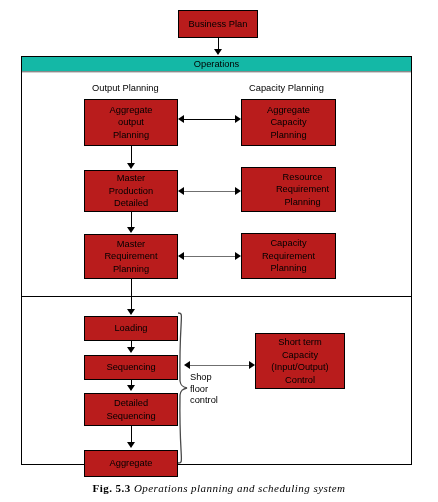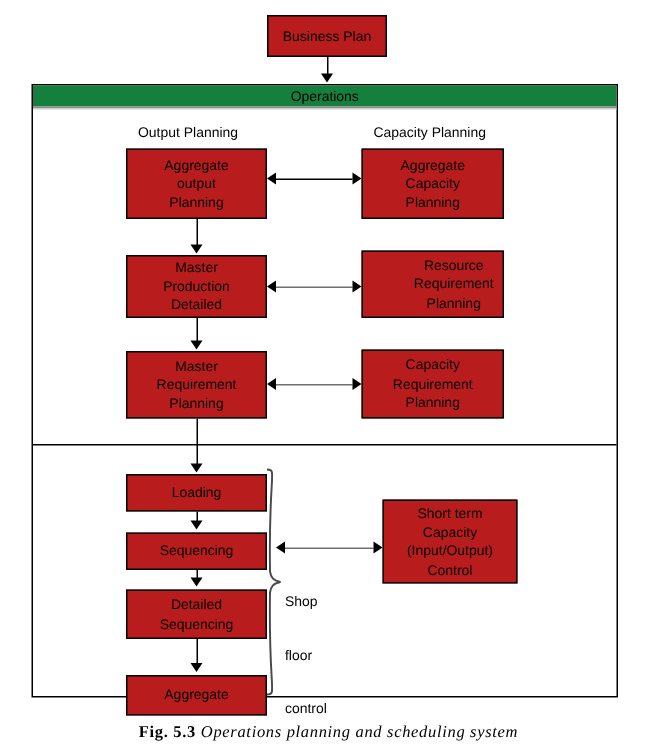--- a/index.html
+++ b/index.html
@@ -32,21 +32,21 @@
     position:absolute;
     left:21px;top:56px;width:391px;height:409px;
     border:1.4px solid #000;
     box-sizing:border-box;
     background:transparent;
     z-index:1;
   }
   .ops-band{
     position:absolute;left:22px;top:57px;width:389px;height:14px;
     display:flex;align-items:center;justify-content:center;
-    font-size:9.3px;z-index:2;background:#15803d;
+    font-size:9.3px;z-index:2;background:#14b8a6;
   }
   .ops-rule{
     position:absolute;left:22px;top:71px;width:389px;height:2px;
     background:linear-gradient(to bottom,#8a8a8a 0,#8a8a8a 1px,#d0d0d0 1px,#d0d0d0 2px);
     z-index:2;
   }
   .mid-rule{
     position:absolute;left:22px;top:296px;width:389px;height:1.2px;
     background:#000;z-index:2;
   }
@@ -80,21 +80,21 @@
   }
 
   
   .brace{position:absolute;left:176px;top:311px;z-index:4;}
 
   
   .shop-label{
     position:absolute;left:190px;top:372px;font-size:9.3px;
     line-height:11.5px;z-index:5;white-space:nowrap;
   }
-  .shop-label span{display:block;margin-top:24px;}
+  .shop-label span{display:block;}
 
   
   .caption{
     position:absolute;left:0;top:482px;width:438px;
     text-align:center;
     font-family:"Liberation Serif", serif;
     font-style:italic;
     font-size:11px;
     letter-spacing:.45px;
     z-index:8;

